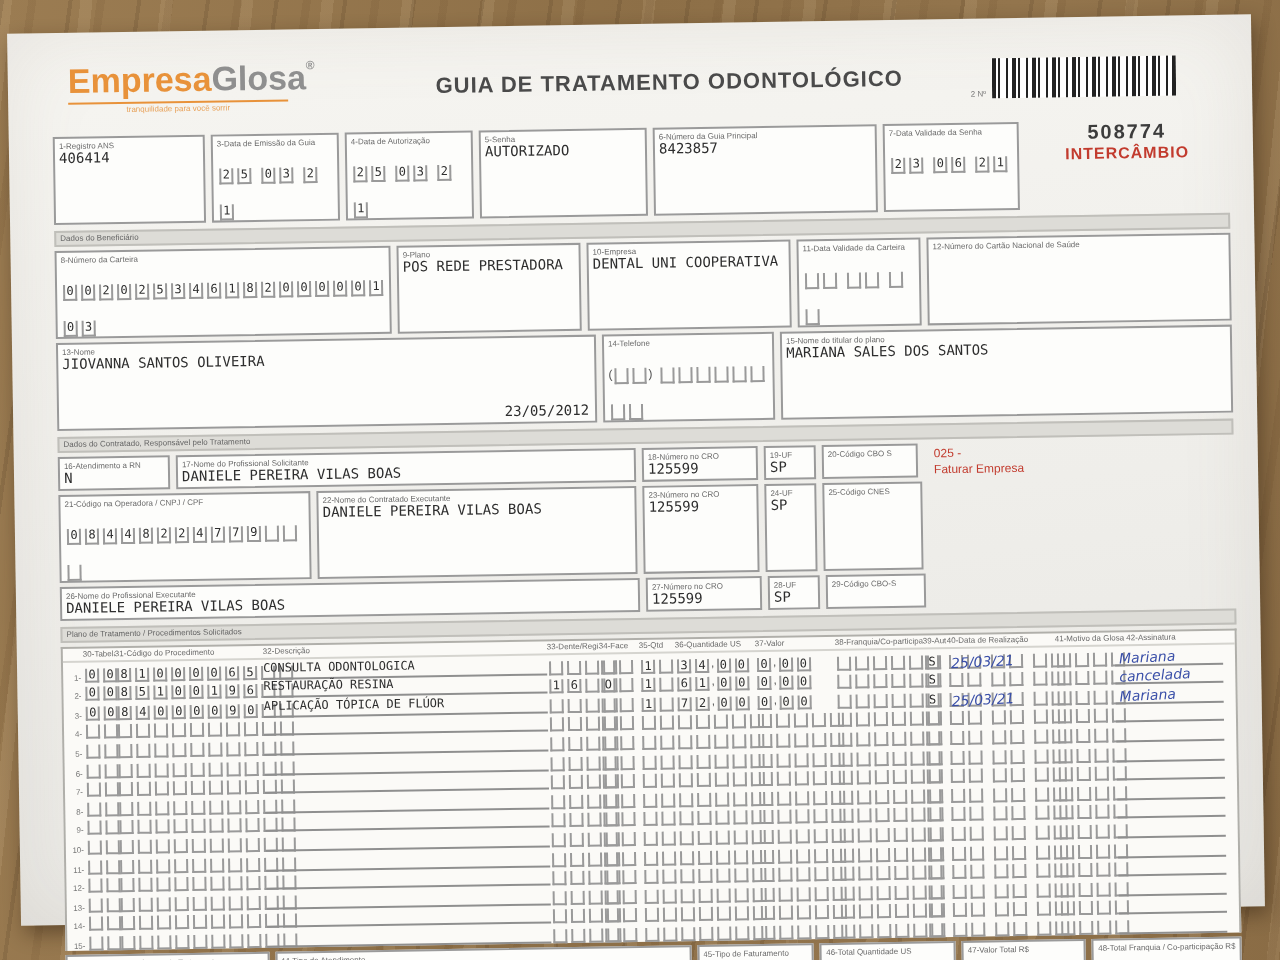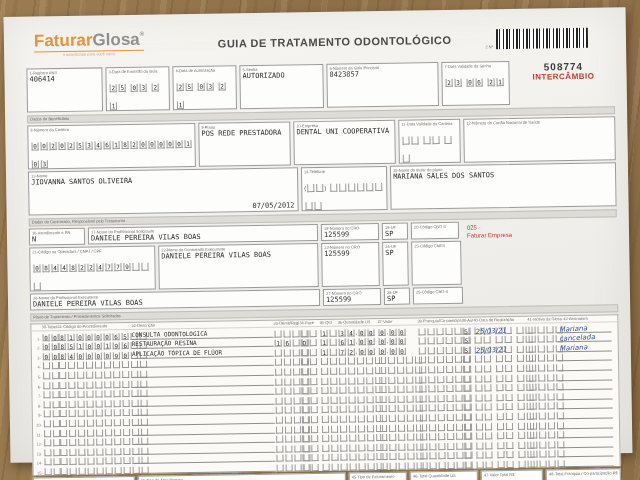--- a/index.html
+++ b/index.html
@@ -55,21 +55,21 @@
   .dline{border-bottom:.5px solid #8f8f8f;font-size:6px;font-family:"DejaVu Sans Mono",monospace;color:#2e2e2e;line-height:8px;height:8px;}
   .hand{position:absolute;left:2px;bottom:-1px;font-size:7px;color:#3a4fa8;font-style:italic;transform:rotate(-2deg);font-family:"DejaVu Sans",sans-serif;white-space:nowrap;z-index:3;}
 </style>
 </head>
 <body>
 
 <div class="paper">
 
   <div class="hdr">
     <div class="logo">
-      <div class="l1"><span class="od">Faturar</span><span class="lf">Glosa</span><span class="reg">®</span></div>
+      <div class="l1"><span class="od">Empresa</span><span class="lf">Glosa</span><span class="reg">®</span></div>
       <div class="tag">tranquilidade para você sorrir</div>
     </div>
     <div class="title">GUIA DE TRATAMENTO ODONTOLÓGICO</div>
     <div class="bcwrap">
       <span class="bclabel">2 Nº</span>
       <div class="barcode"></div>
     </div>
   </div>
 
   <div class="frow">
@@ -125,21 +125,21 @@
     <div class="field" style="flex:1">
       <span class="flabel">12-Número do Cartão Nacional de Saúde</span>
       <span class="fvalue"></span>
     </div>
   </div>
 
   <div class="frow">
     <div class="field" style="width:270px">
       <span class="flabel">13-Nome</span>
       <span class="fvalue">JIOVANNA SANTOS OLIVEIRA</span>
-      <span class="nasc">07/05/2012</span>
+      <span class="nasc">23/05/2012</span>
     </div>
     <div class="field" style="width:86px">
       <span class="flabel">14-Telefone</span>
       <span><span class="bsep">(</span><span class="bx"></span><span class="bx"></span><span class="bsep">)</span><span class="bgap"></span><span class="bx"></span><span class="bx"></span><span class="bx"></span><span class="bx"></span><span class="bx"></span><span class="bx"></span><span class="bx"></span><span class="bx"></span></span>
     </div>
     <div class="field" style="flex:1">
       <span class="flabel">15-Nome do titular do plano</span>
       <span class="fvalue">MARIANA SALES DOS SANTOS</span>
     </div>
   </div>

